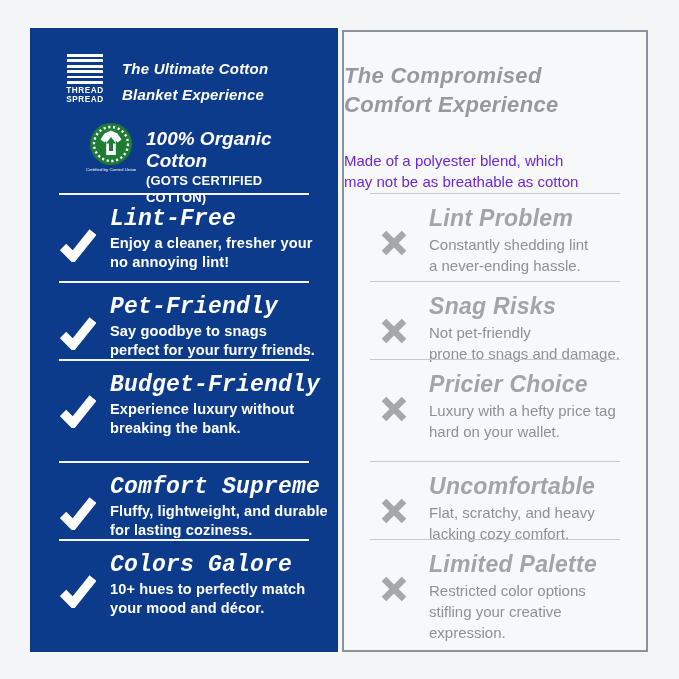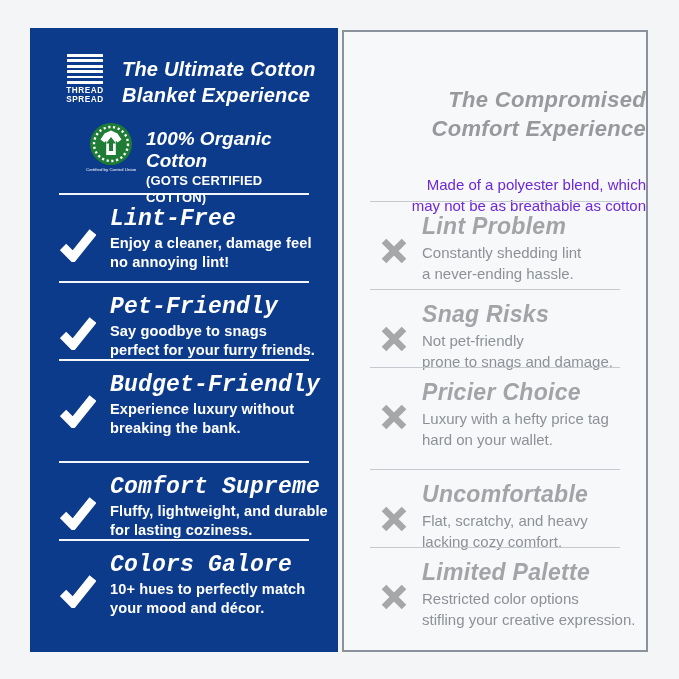--- a/index.html
+++ b/index.html
@@ -21,21 +21,21 @@
     box-sizing:border-box;
   }
   .lp-header{height:165px;box-sizing:border-box;padding:26px 0 0 28px;}
   .brand-row{display:flex;align-items:flex-start;}
   .brand{width:42px;flex:0 0 auto;display:flex;flex-direction:column;align-items:center;margin-left:6px;}
   .stripes{display:flex;flex-direction:column;gap:2.6px;width:36px;}
   .stripes span{display:block;height:2.8px;background:#ffffff;border-radius:0.5px;}
   .brand-name{margin-top:2px;text-align:center;font-weight:bold;font-size:8.2px;line-height:9px;letter-spacing:0.6px;}
   .lp-title{
     margin:2px 0 0 16px;
-    font-size:20px;line-height:26px;font-weight:bold;font-style:italic;
+    font-size:15px;line-height:26px;font-weight:bold;font-style:italic;
     letter-spacing:0.2px;
   }
   .badge-row{display:flex;align-items:flex-start;margin:14px 12px 0 30px;}
   .badge-wrap{width:46px;flex:0 0 auto;text-align:center;}
   .badge-circle{display:block;margin:0 auto;}
   .badge-smallprint{font-size:4.4px;line-height:5px;color:#ffffff;margin-top:1px;white-space:nowrap;transform:translateX(-2px);}
   .badge-text{margin-left:12px;padding-top:6px;}
   .badge-title{font-size:19px;font-weight:bold;font-style:italic;line-height:22px;}
   .badge-sub{font-size:13px;font-weight:bold;line-height:17px;letter-spacing:0.2px;}
 
@@ -52,30 +52,30 @@
 
   
   .panel-right{
     position:absolute;left:342px;top:30px;width:306px;height:622px;
     background:#f7f8f9;
     border:2px solid #8a929b;
     box-sizing:border-box;
     display:flex;flex-direction:column;
     color:#8d9197;
   }
-  .rp-header{height:161px;box-sizing:border-box;padding-top:45px;text-align:right;margin-top:8px;}
+  .rp-header{height:161px;box-sizing:border-box;padding-top:29px;text-align:left;}
   .rp-title{
     font-size:22px;line-height:29px;font-weight:bold;font-style:italic;
     color:#97999d;letter-spacing:0.3px;
   }
   .rp-sub{margin-top:31px;font-size:15px;line-height:21px;color:#6d28d9;}
 
   .rp-section{box-sizing:border-box;}
   .rp-section .divider{height:1px;background:#c6c9cd;width:250px;margin:0 auto;}
-  .drawback-row{display:flex;padding:9px 4px 0 30px;}
+  .drawback-row{display:flex;padding:9px 4px 0 30px;gap:7px;}
   .icon-col-x{width:40px;flex:0 0 auto;display:flex;justify-content:center;}
   .cross-icon{margin-top:26px;}
   .drawback-text{margin-left:8px;}
   .drawback-title{font-size:23px;line-height:31px;font-weight:bold;font-style:italic;color:#a2a4a7;letter-spacing:0.3px;}
   .drawback-body{font-size:15px;line-height:21px;color:#8d9197;}
 </style>
 </head>
 <body>
 
 <div class="canvas">
@@ -124,21 +124,21 @@
     <div class="lp-section h88">
       <div class="divider"></div>
       <div class="feature-row">
         <div class="icon-col">
           <svg class="check-icon" width="36" height="34" viewBox="0 0 36 34">
             <polyline points="3,19 13,29 33,4" fill="none" stroke="#ffffff" stroke-width="9"></polyline>
           </svg>
         </div>
         <div class="feature-text">
           <div class="feature-title">Lint-Free</div>
-          <div class="feature-body">Enjoy a cleaner, damage feel</div>
+          <div class="feature-body">Enjoy a cleaner, fresher your</div>
           <div class="feature-body">no annoying lint!</div>
         </div>
       </div>
     </div>
 
     <div class="lp-section h90">
       <div class="divider"></div>
       <div class="feature-row">
         <div class="icon-col">
           <svg class="check-icon" width="36" height="34" viewBox="0 0 36 34">

